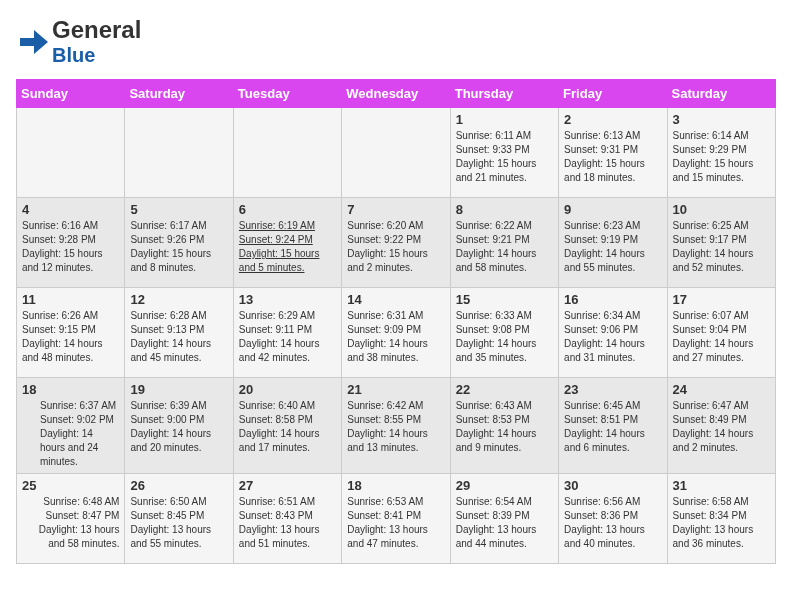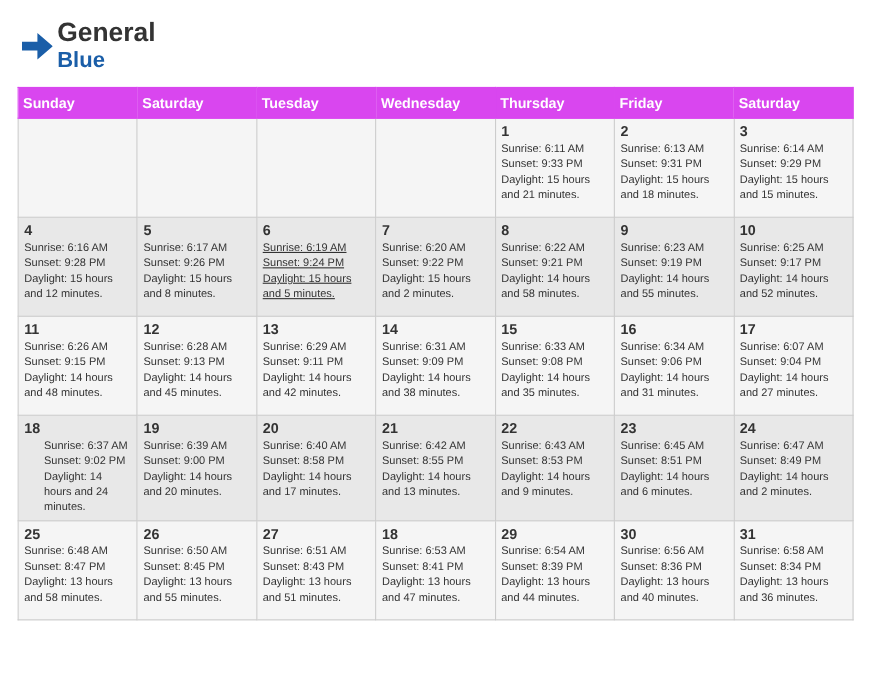--- a/index.html
+++ b/index.html
@@ -259,21 +259,21 @@
         <td>
           <span class="day-num">24</span>
           <div class="day-info" style="white-space: pre-line;">Sunrise: 6:47 AM
 Sunset: 8:49 PM
 Daylight: 14 hours and 2 minutes.</div>
         </td>
       </tr>
       <tr>
         <td>
           <span class="day-num">25</span>
-          <div class="day-info" style="white-space: pre-line;">Sunrise: 6:48 AM
+          <div class="day-info" style="white-space: pre-line; text-align: right;">Sunrise: 6:48 AM
 Sunset: 8:47 PM
 Daylight: 13 hours and 58 minutes.</div>
         </td>
         <td>
           <span class="day-num">26</span>
           <div class="day-info" style="white-space: pre-line;">Sunrise: 6:50 AM
 Sunset: 8:45 PM
 Daylight: 13 hours and 55 minutes.</div>
         </td>
         <td>

